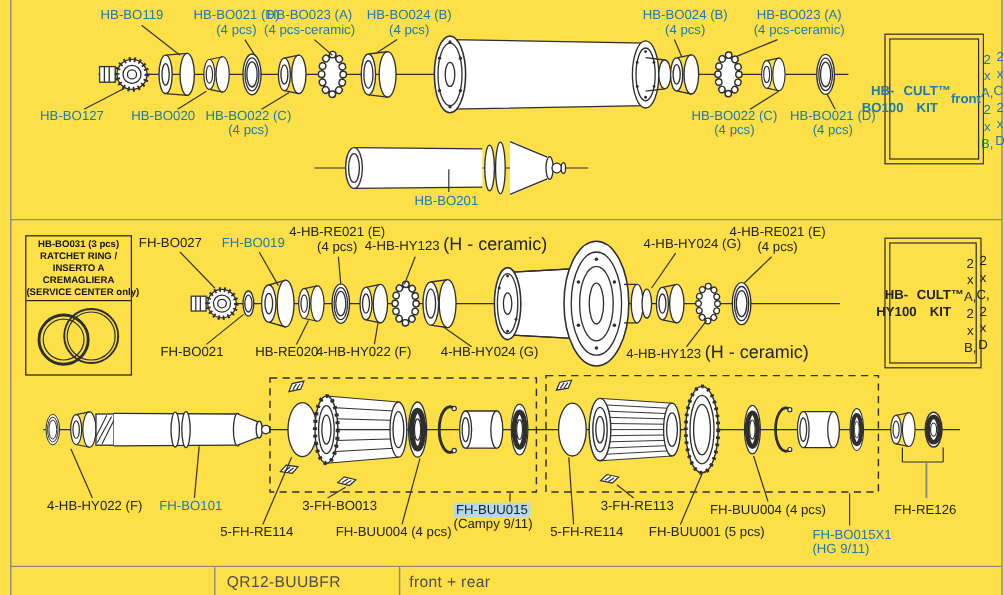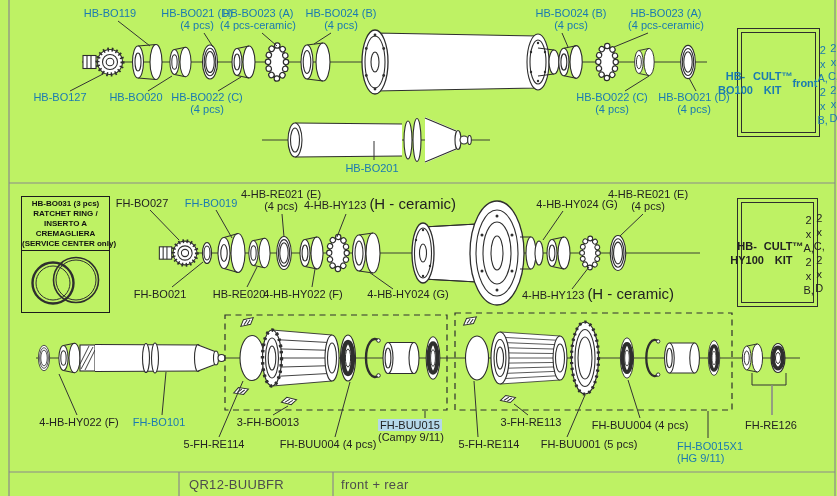--- a/index.html
+++ b/index.html
@@ -1,16 +1,16 @@
 <!DOCTYPE html>
 <html><head>
 <meta charset="utf-8">
 <style>
   html,body{margin:0;padding:0;background:#fff;}
-  .stage{position:relative;width:837px;height:496px;background:#bef264;
+  .stage{position:relative;width:837px;height:496px;background:#fde047;
          font-family:"Liberation Sans",sans-serif;overflow:hidden;}
   svg.art{position:absolute;left:0;top:0;}
   .lbl{position:absolute;transform:translateX(-50%);text-align:center;
        font-size:11px;line-height:12px;color:#1a7ab1;white-space:nowrap;}
   .lbl.black{color:#222;}
   .lbl .sub{display:block;}
   .lbl .note{font-size:15px;}
   .lbl-left{transform:none;text-align:left;}
   .hl{background:#b5d8ea;padding:0 2px;}
   .kitbox{position:absolute;border:1.4px solid #2e2e2e;padding:3px;background:transparent;box-sizing:border-box;}
@@ -411,21 +411,21 @@
     <span>2 x C, 2 x D</span>
   </div>
 </div>
 
 <div class="lbl black" style="left:79px;top:416px">
   <span>4-HB-HY022 (F)</span></div>
 <div class="lbl" style="left:159px;top:416px">
   <span>FH-BO101</span></div>
 <div class="lbl black" style="left:214px;top:438px">
   <span>5-FH-RE114</span></div>
-<div class="lbl black" style="left:268px;top:416px">
+<div class="lbl black" style="left:283px;top:416px">
   <span>3-FH-BO013</span></div>
 <div class="lbl black" style="left:328px;top:438px">
   <span>FH-BUU004 (4 pcs)</span></div>
 <div class="lbl black lbl-left" style="left:378px;top:419px">
   <span class="hl">FH-BUU015</span>
   <span class="sub">(Campy 9/11)</span></div>
 <div class="lbl black" style="left:489px;top:438px">
   <span>5-FH-RE114</span></div>
 <div class="lbl black" style="left:531px;top:416px">
   <span>3-FH-RE113</span></div>

